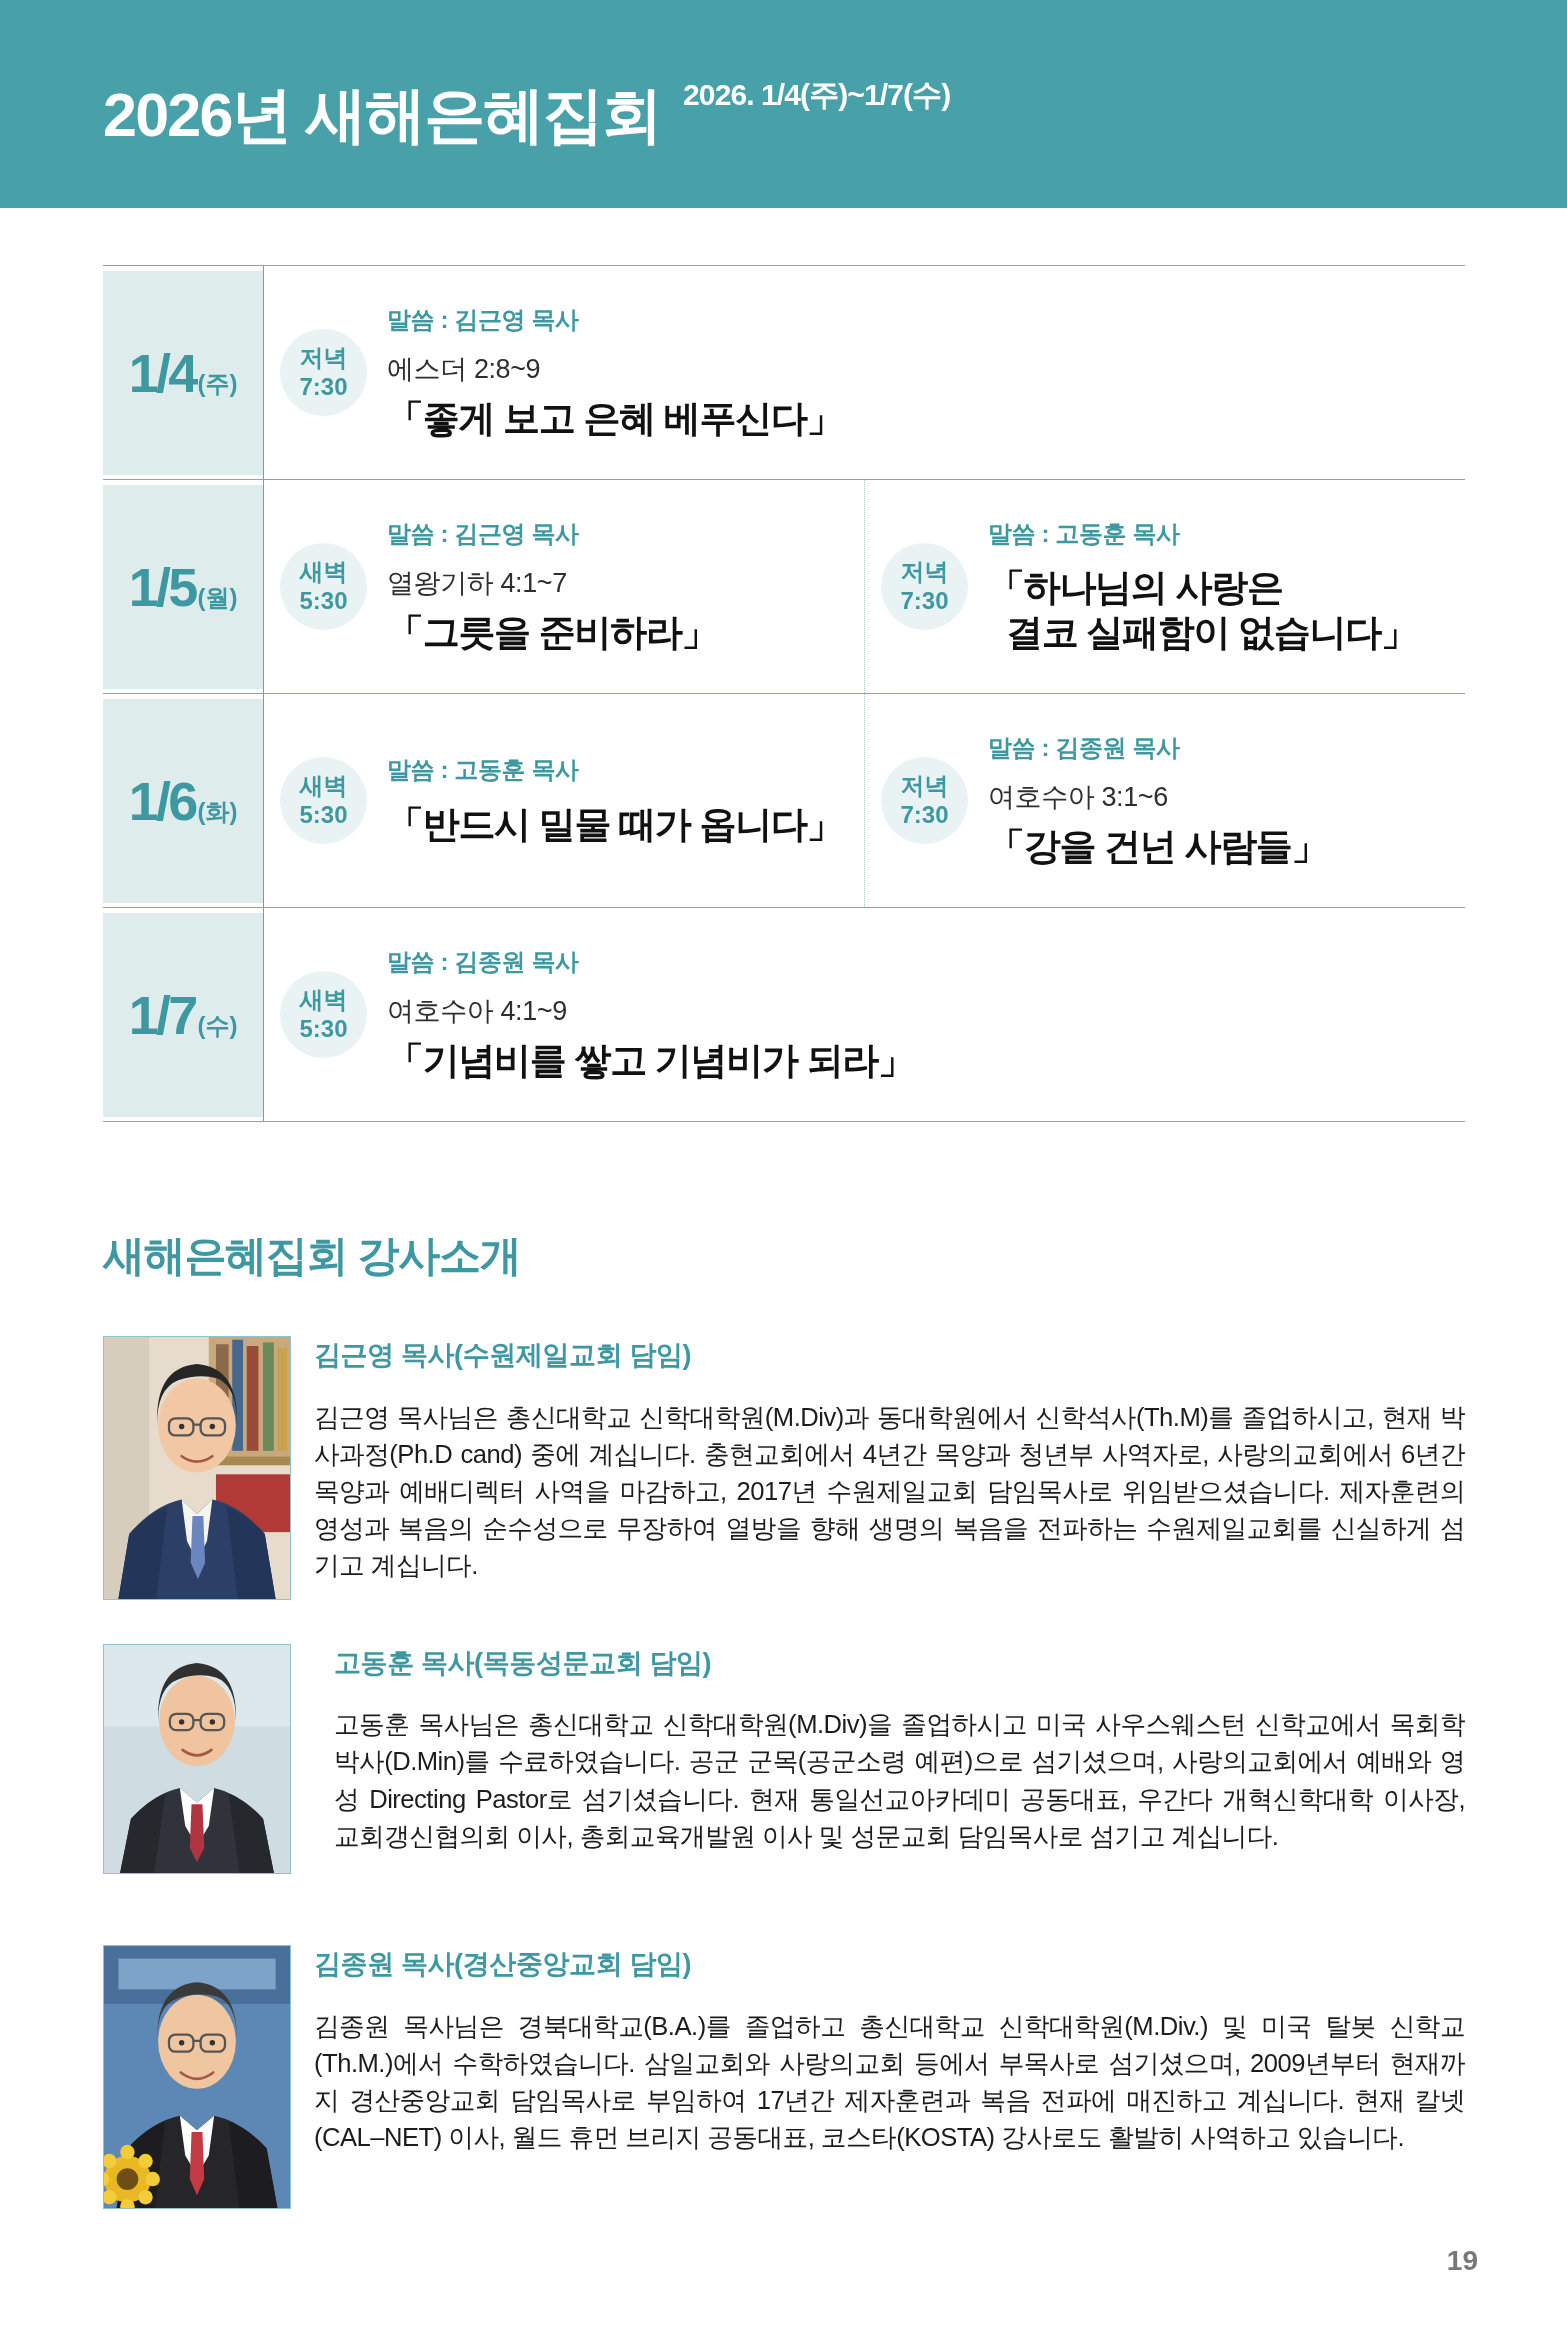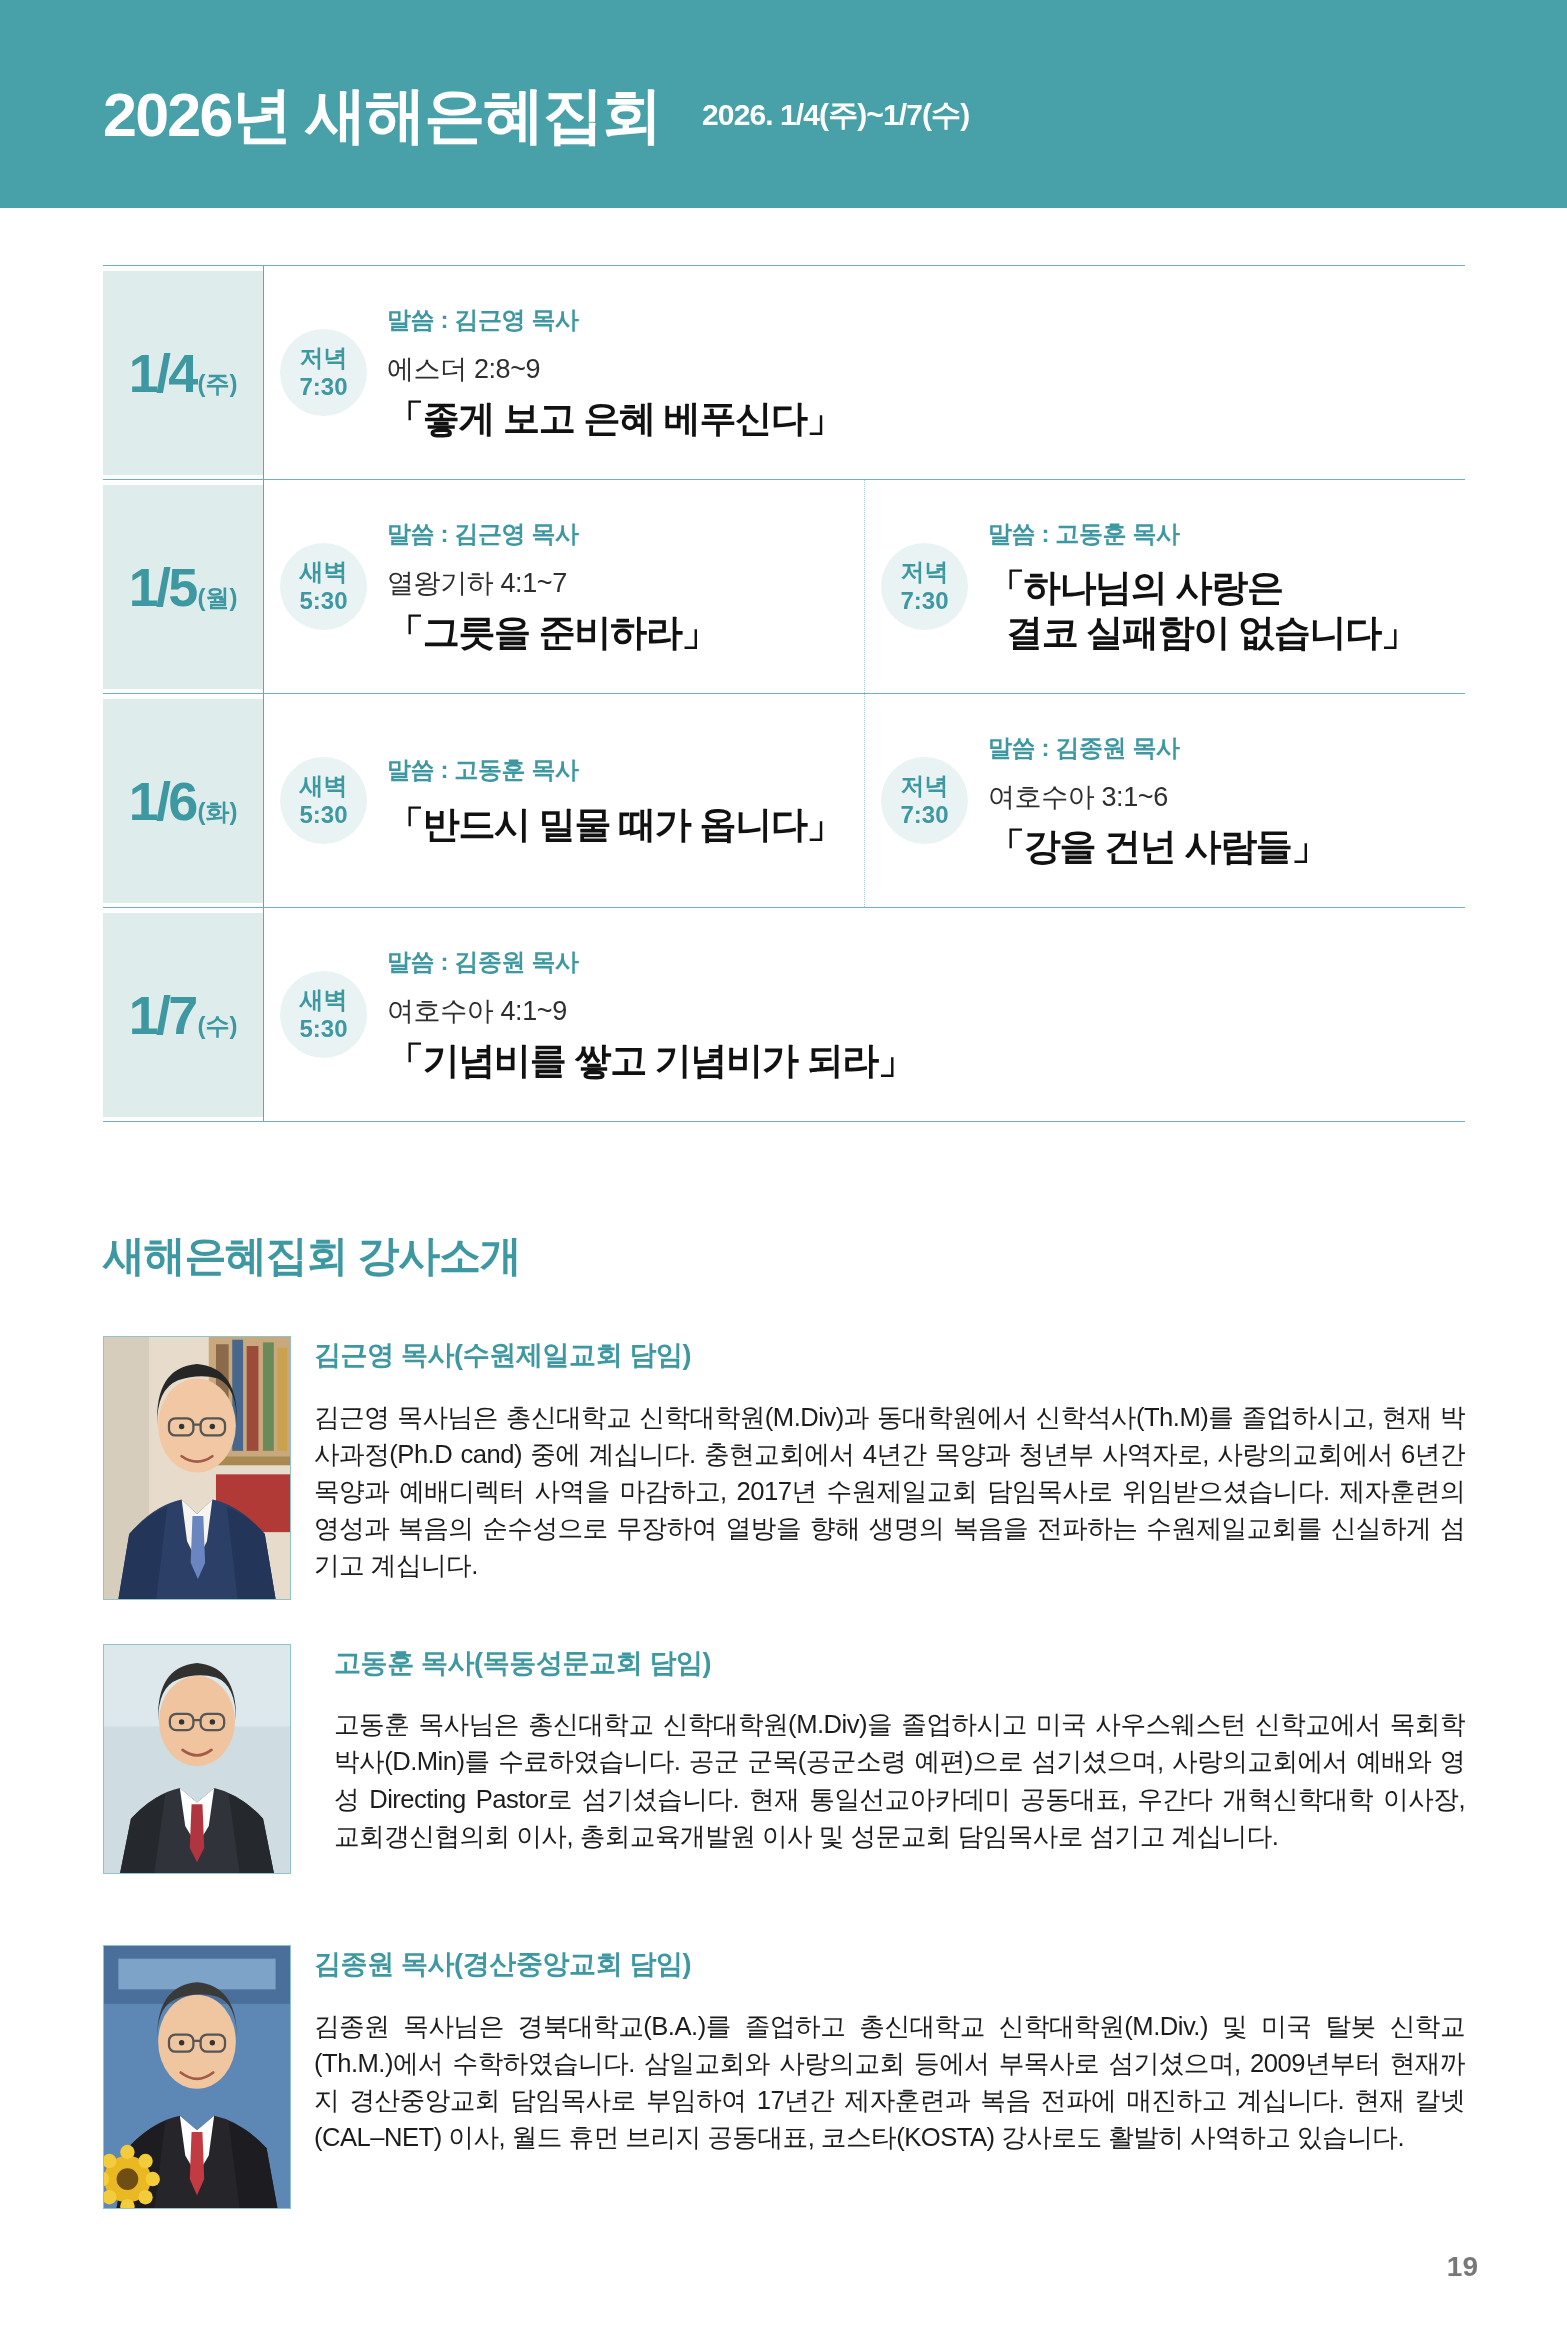--- a/index.html
+++ b/index.html
@@ -3,21 +3,21 @@
 <meta charset="utf-8">
 <style>
   html,body { margin:0; padding:0; background:#ffffff; }
   .page {
     position:relative; width:1568px; height:2330px; background:#ffffff;
     font-family:"Liberation Sans","DejaVu Sans",sans-serif; overflow:hidden;
   }
 
   
   .banner { height:208px; background:#48a0a8; display:flex; align-items:center; padding:0 103px; box-sizing:border-box; }
-  .banner-inner { display:flex; align-items:center; gap:41px; padding-top:23px; }
+  .banner-inner { display:flex; align-items:flex-start; gap:22px; padding-top:23px; }
   .banner h1 { margin:0; color:#ffffff; font-size:61px; font-weight:bold; letter-spacing:-1.8px; }
   .date-range { color:#ffffff; font-size:30px; font-weight:bold; letter-spacing:-0.9px; }
 
   
   .schedule { margin:57px 103px 0 103px; border-top:1.8px solid #6fb1b8; }
   .s-row { display:flex; height:213px; border-bottom:1.8px solid #6fb1b8; }
   .date-col { flex:0 0 160px; position:relative; border-right:1.8px solid #5fa8b0; display:flex; align-items:center; justify-content:center; }
   .date-bg { position:absolute; top:4.5px; bottom:4.5px; left:0; right:0; background:#dfecec; }
   .date-wrap { position:relative; display:flex; align-items:baseline; }
   .date-val { color:#3e98a1; font-size:54px; font-weight:bold; letter-spacing:-2.7px; }
@@ -41,21 +41,21 @@
   .speaker.third { margin-top:65px; }
   .photo { flex:0 0 188px; margin-right:23px; border:1.8px solid #8fc5ca; box-sizing:border-box; overflow:hidden; }
   .photo svg { display:block; width:100%; height:100%; }
   .ph-1 { height:264px; }
   .ph-2 { height:230px; }
   .ph-3 { height:264px; }
   .sp-text { flex:1; }
   .sp-name { color:#3e98a1; font-size:27px; font-weight:bold; margin:1px 0 16px 0; letter-spacing:-0.4px; }
   .sp-bio { color:#1c1c1c; font-size:25.6px; line-height:1.45; text-align:justify; letter-spacing:-0.5px; }
 
-  .page-num { position:absolute; right:90px; bottom:47px; color:#787878; font-size:28px; font-weight:bold; }
+  .page-num { position:absolute; right:90px; bottom:53px; color:#787878; font-size:28px; font-weight:bold; }
 </style>
 </head>
 <body>
 
 <div class="page">
 
   <header class="banner">
     <div class="banner-inner">
       <h1>2026년 새해은혜집회</h1>
       <span class="date-range">2026. 1/4(주)~1/7(수)</span>

